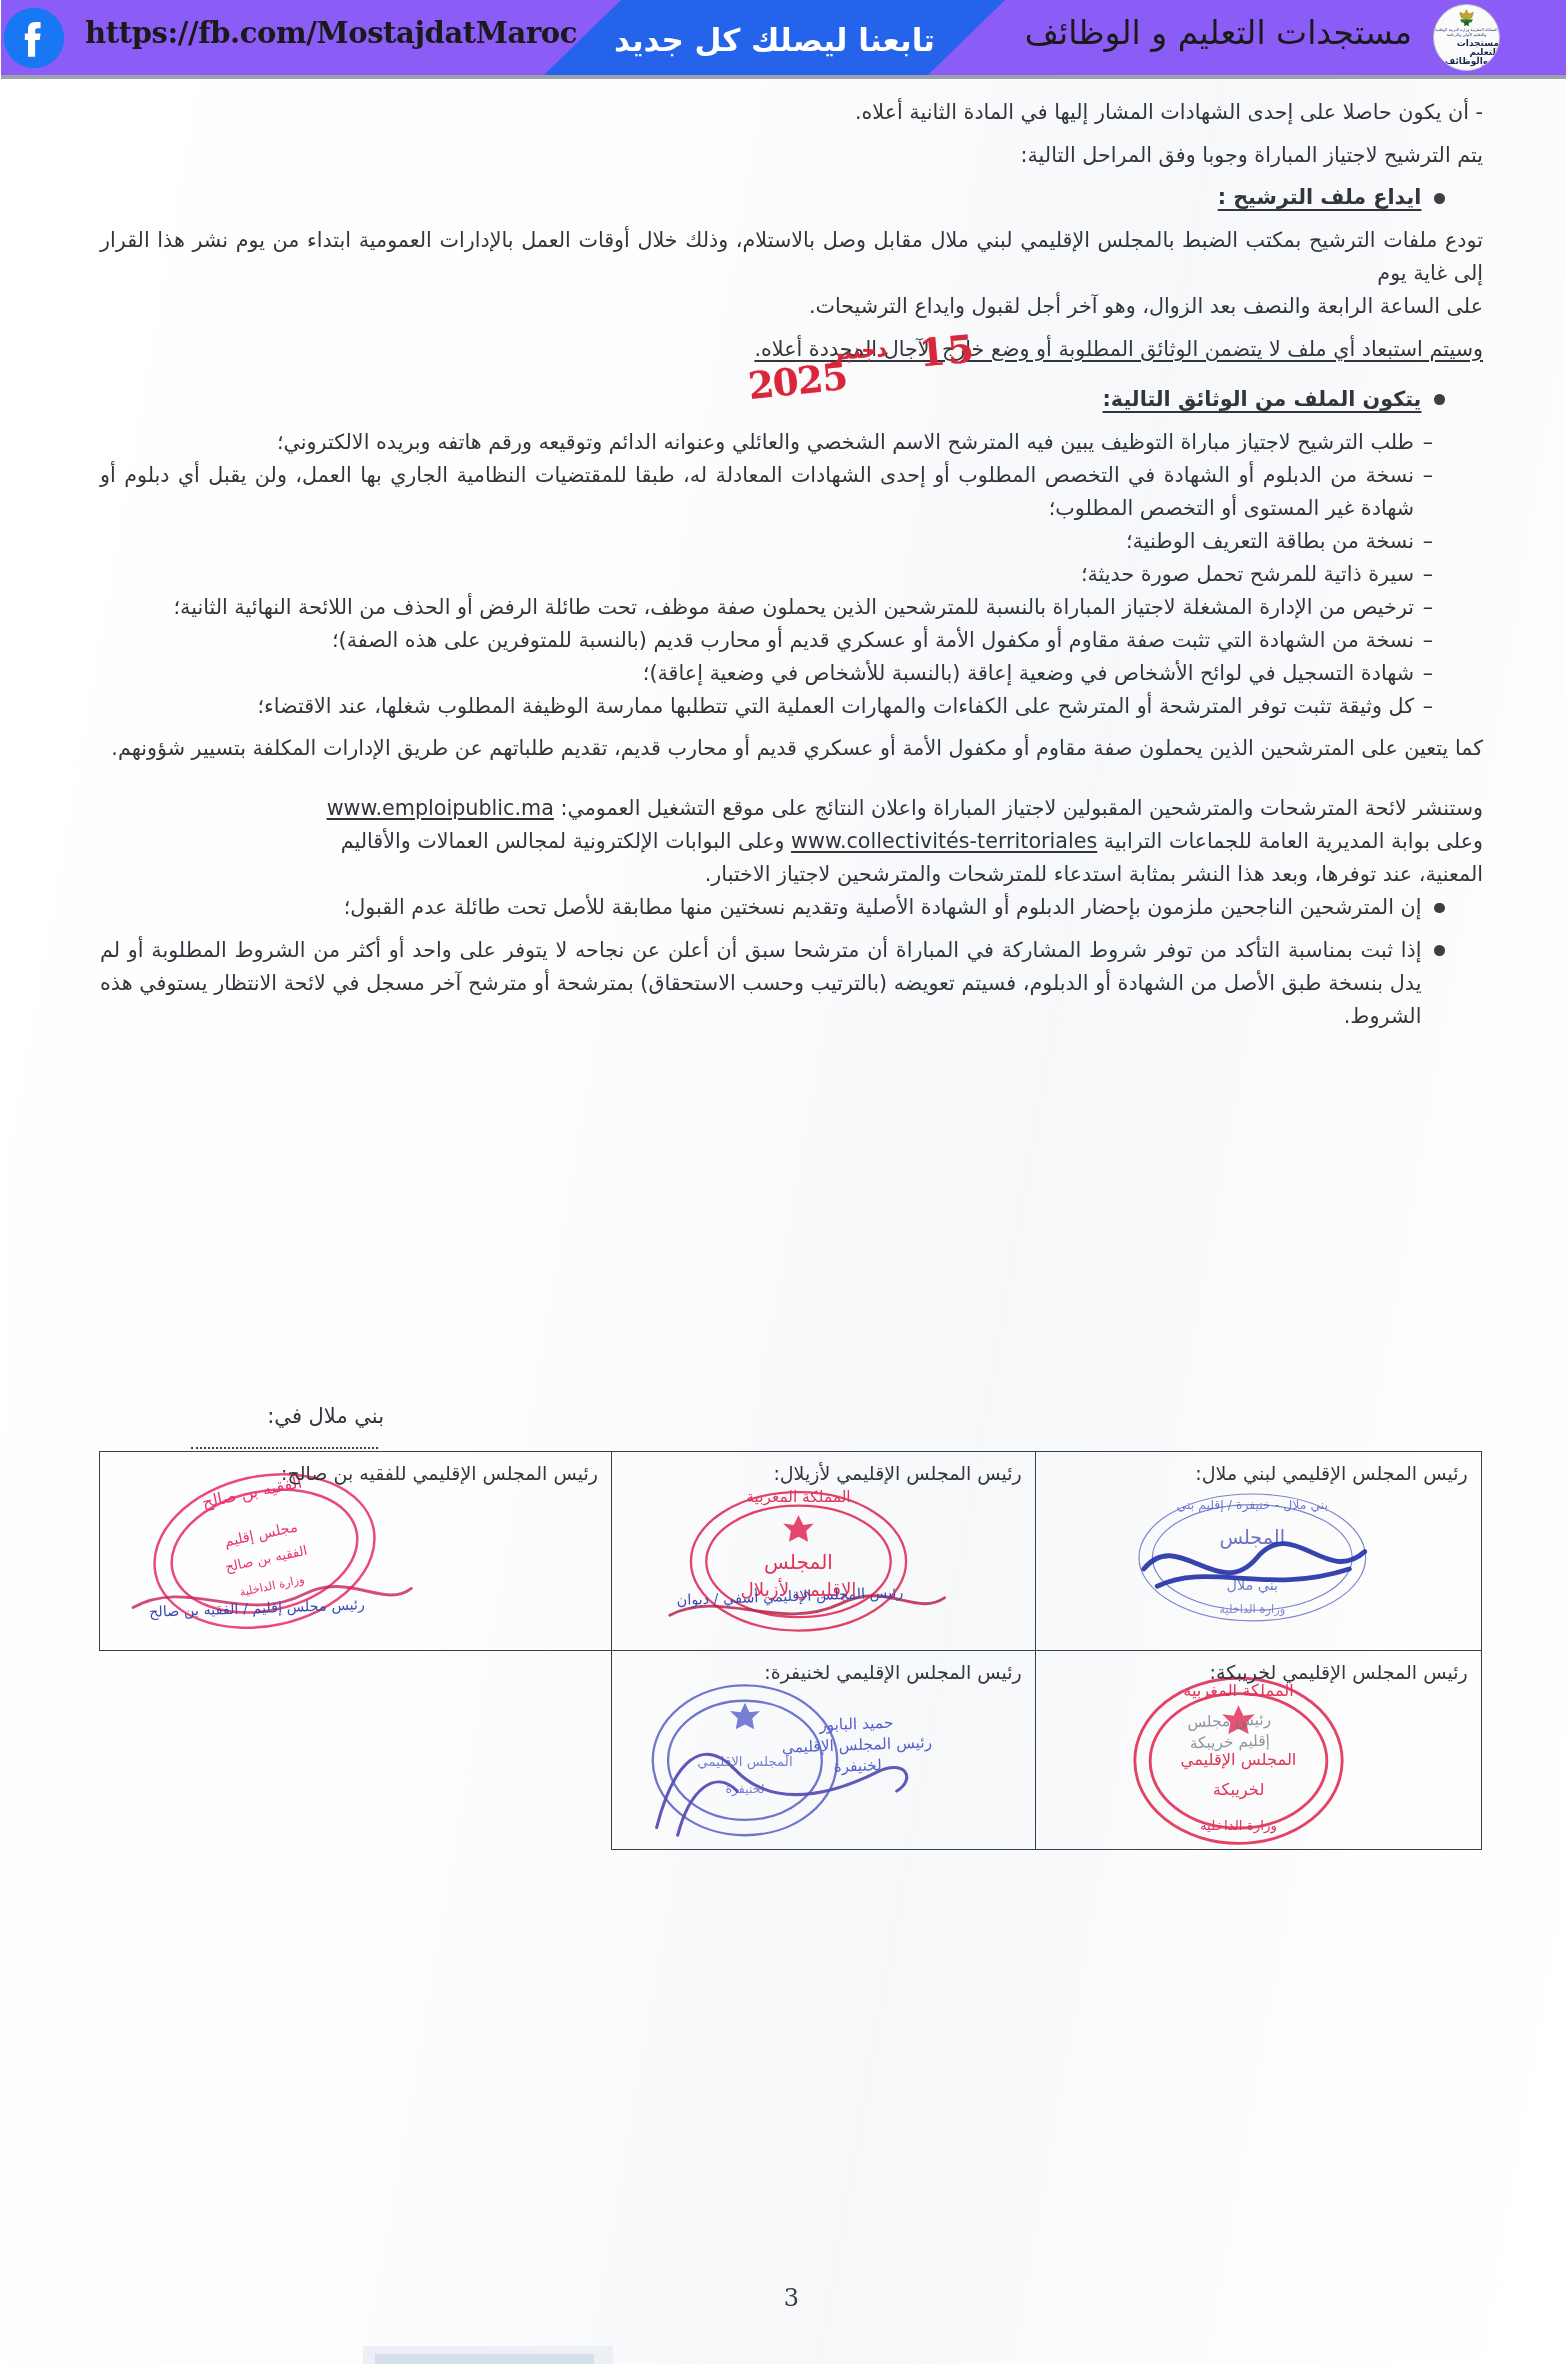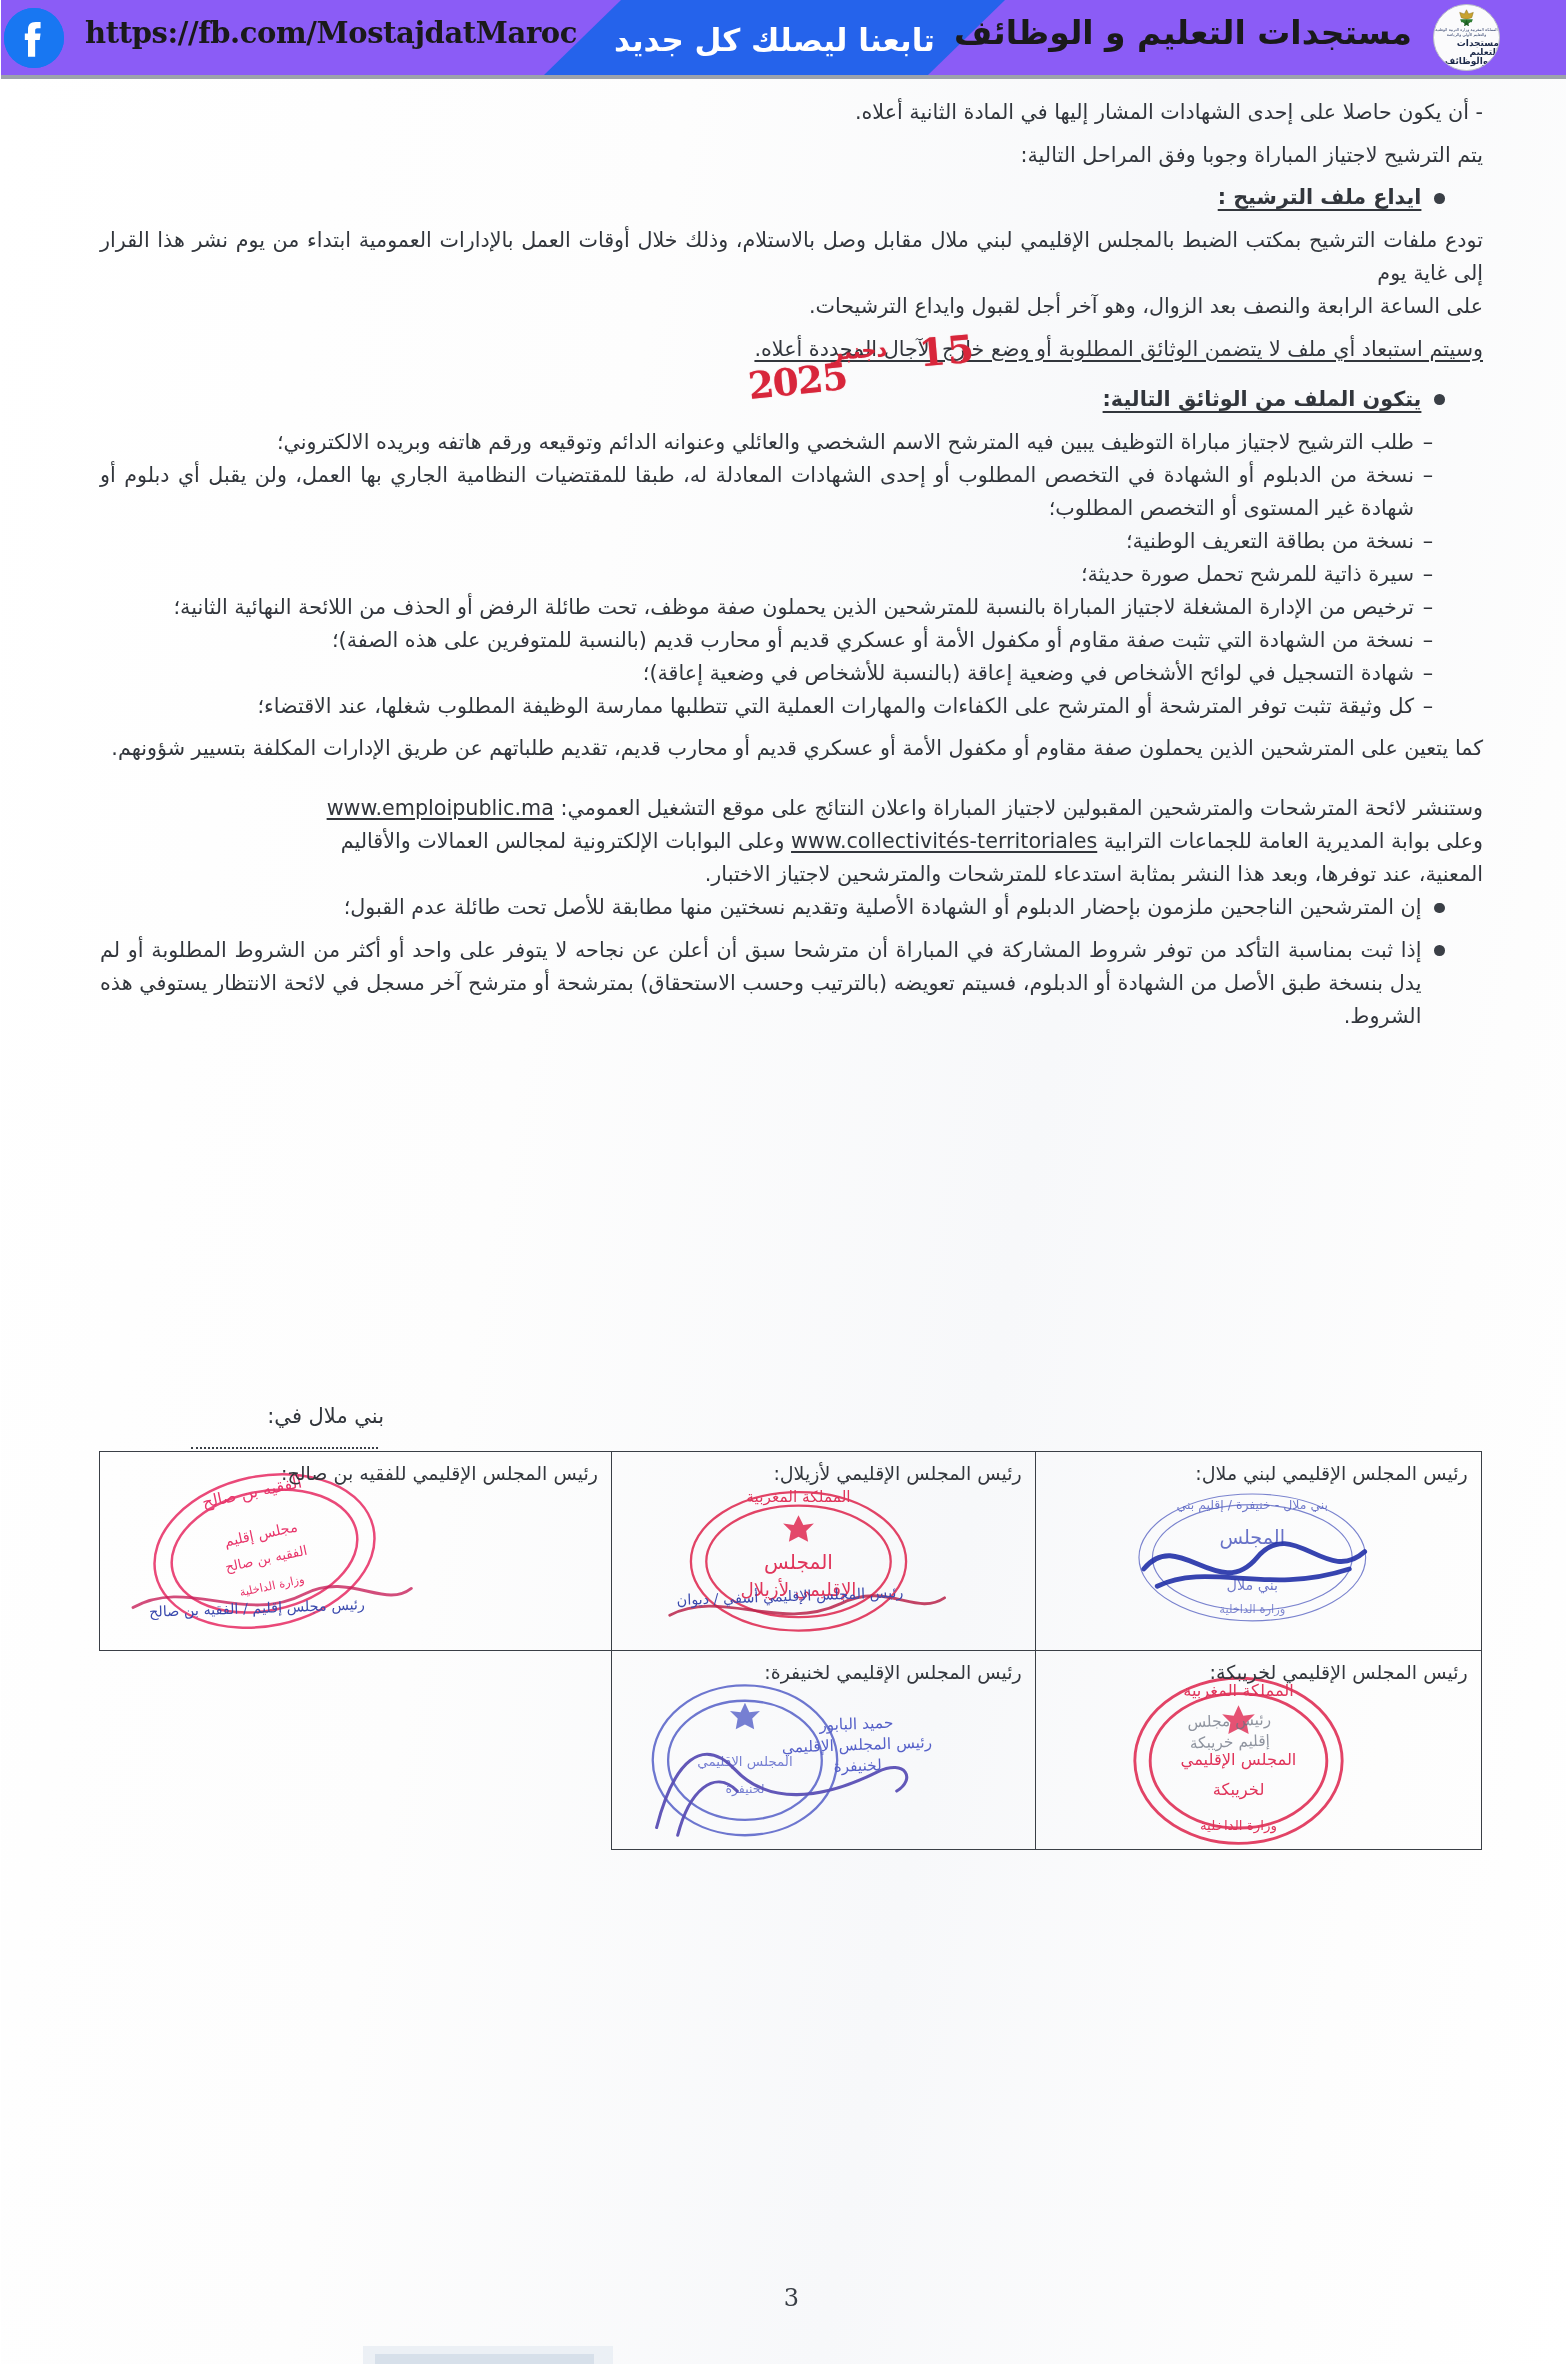--- a/index.html
+++ b/index.html
@@ -35,21 +35,21 @@
   }
   .slab-text{
     position:absolute;top:0;left:544px;width:461px;height:80px;
     display:flex;align-items:center;justify-content:center;
     color:#ffffff;font-weight:700;font-size:31px;
     letter-spacing:-0.5px;white-space:nowrap;
     font-family:"DejaVu Sans","Liberation Sans",sans-serif;
   }
   .brand-text{
     position:absolute;top:13.4px;left:1047px;width:365px;
-    text-align:right;font-weight:700;font-size:33px;
+    text-align:right;font-weight:400;font-size:33px;
     color:#1a1a1a;white-space:nowrap;
   }
   .seal{
     position:absolute;top:3.8px;left:1433px;width:67px;height:67px;
     border-radius:50%;border:1.4px solid #b9bec6;background:#fbfbfc;
     display:flex;flex-direction:column;align-items:center;justify-content:flex-start;
     padding-top:3.8px;box-sizing:border-box;overflow:hidden;
   }
   .seal-crown{width:21px;height:17.3px;}
   .seal-min{font-size:4px;line-height:1.25;color:#31406b;text-align:center;margin-top:1px;}

